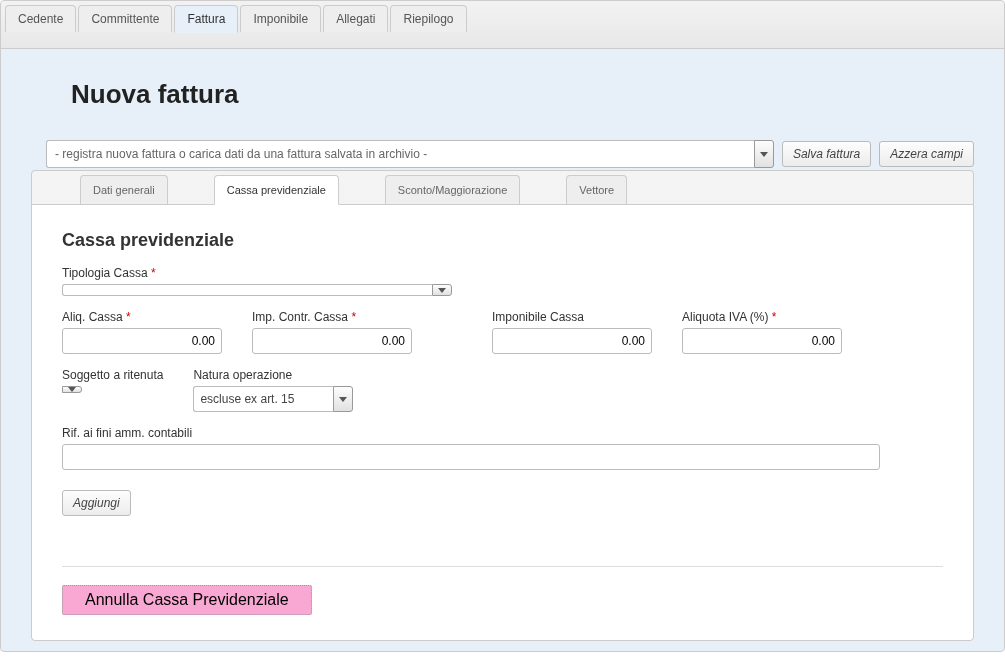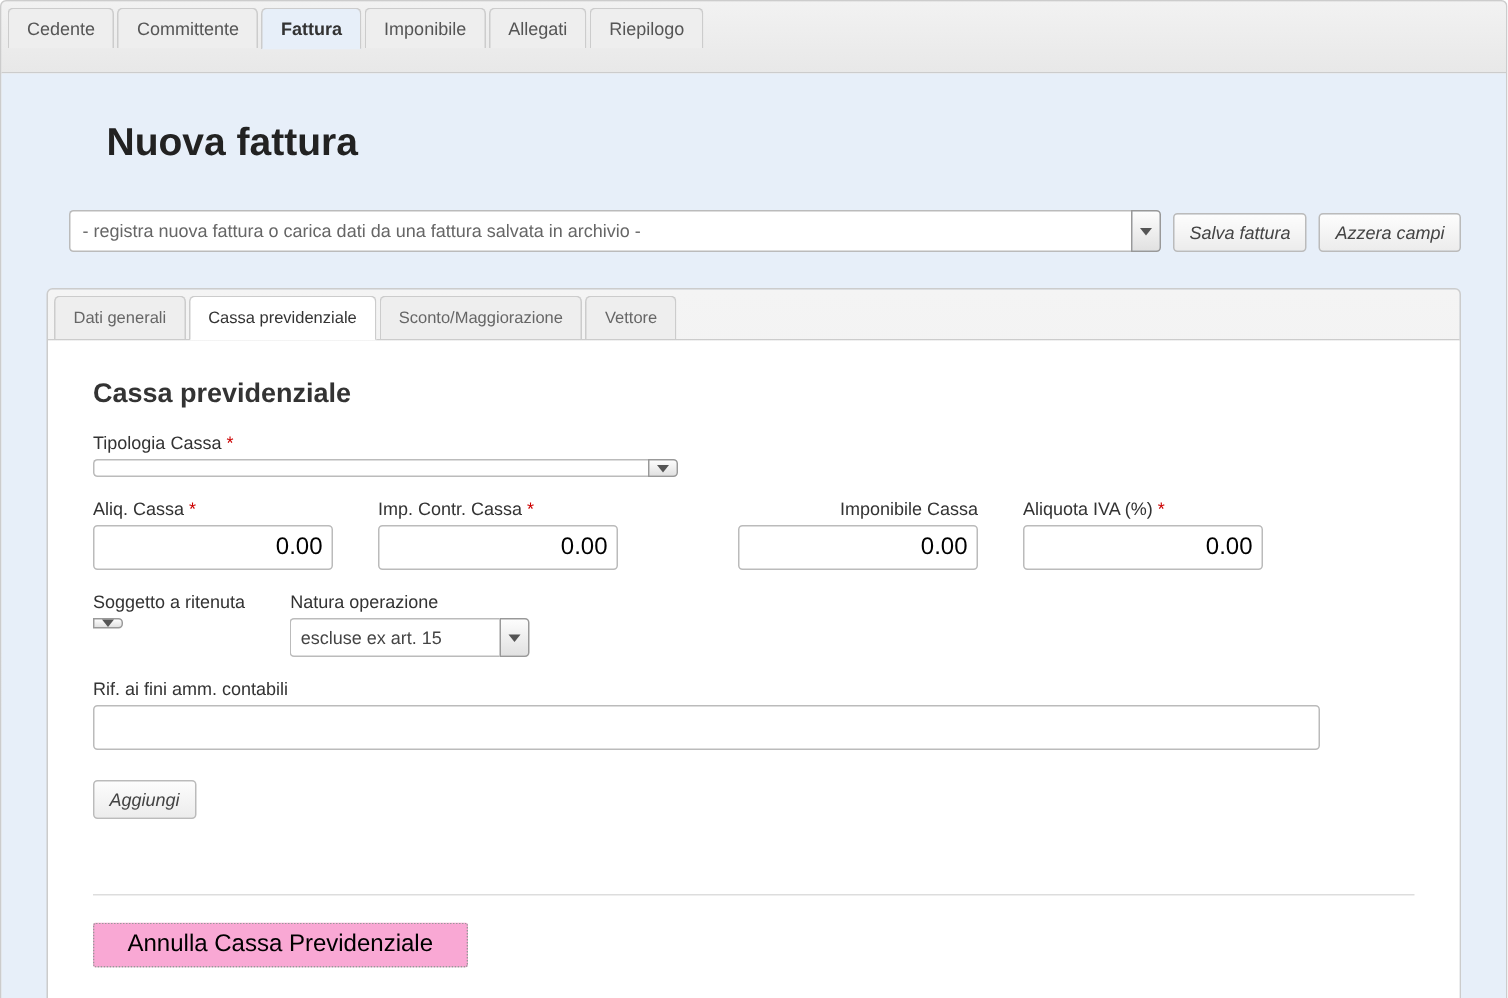--- a/index.html
+++ b/index.html
@@ -31,41 +31,41 @@
       border: 1px solid #ccc;
       border-bottom: none;
       border-radius: 4px 4px 0 0;
       color:#555;
       cursor:pointer;
       font-size:12px;
     }
     .top-tab.active {
       background: #e7eff9;
       color:#333;
-      font-weight: bold;
+      font-weight: normal;
       border-bottom: 1px solid #e7eff9;
       margin-bottom:-1px;
     }
     .top-content {
       background: #e7eff9;
       padding: 30px 30px 10px 30px;
       border-radius: 0 0 4px 4px;
     }
     h1.page-title {
       font-family: Liberation Sans, sans-serif;
       font-size: 26px;
       font-weight: bold;
       color:#222;
       margin: 0 0 30px 40px;
     }
     .toolbar {
       display:flex;
-      align-items:flex-end;
+      align-items:center;
       gap:8px;
-      margin-bottom: 24px;
+      margin-bottom: 2px;
       padding-left: 15px;
     }
     .archive-select {
       flex:1;
       display:flex;
     }
     .archive-select .val {
       flex:1;
       background:#fff;
       border:1px solid #bbb;
@@ -110,20 +110,21 @@
     .inner-tab {
       padding:8px 12px;
       margin-right:2px;
       border:1px solid #ccc;
       border-bottom:none;
       border-radius:4px 4px 0 0;
       background:#eee;
       color:#666;
       font-size:11px;
       cursor:pointer;
+      margin-left:44px;
     }
     .inner-tab.active {
       background:#fff;
       color:#333;
       margin-bottom:-1px;
       border-bottom:1px solid #fff;
     }
     .inner-content {
       background:#fff;
       padding: 25px 30px 25px 30px;
@@ -138,21 +139,21 @@
     .field { display:flex; flex-direction:column; }
     .field label { font-size:12px; color:#333; margin-bottom:4px;}
     .req { color:#c00; }
     .input, .select {
       display:flex;
     }
     .input input {
       border:1px solid #bbb;
       border-radius:3px;
       padding:5px 6px;
-      font-size:16px;
+      font-size:12px;
       text-align:right;
       width:160px;
       background:#fff;
     }
     .input.full input { width:818px; text-align:left;}
     .select .val {
       width:140px;
       background:#fff;
       border:1px solid #bbb;
       border-right:none;
@@ -239,21 +240,21 @@
               </div>
           </div>
           <div class="field">
             <label>
               <span>Imp. Contr. Cassa</span> <span class="req">*</span>
             </label>
             <div class="input">
                 <input value="0.00" style="">
               </div>
           </div>
-          <div class="field" style="margin-left:50px;align-items:flex-end;">
+          <div class="field" style="margin-left:50px;">
             <label>
               <span>Imponibile Cassa</span>
             </label>
             <div class="input">
                 <input value="0.00" style="">
               </div>
           </div>
           <div class="field">
             <label>
               <span>Aliquota IVA (%)</span> <span class="req">*</span>

